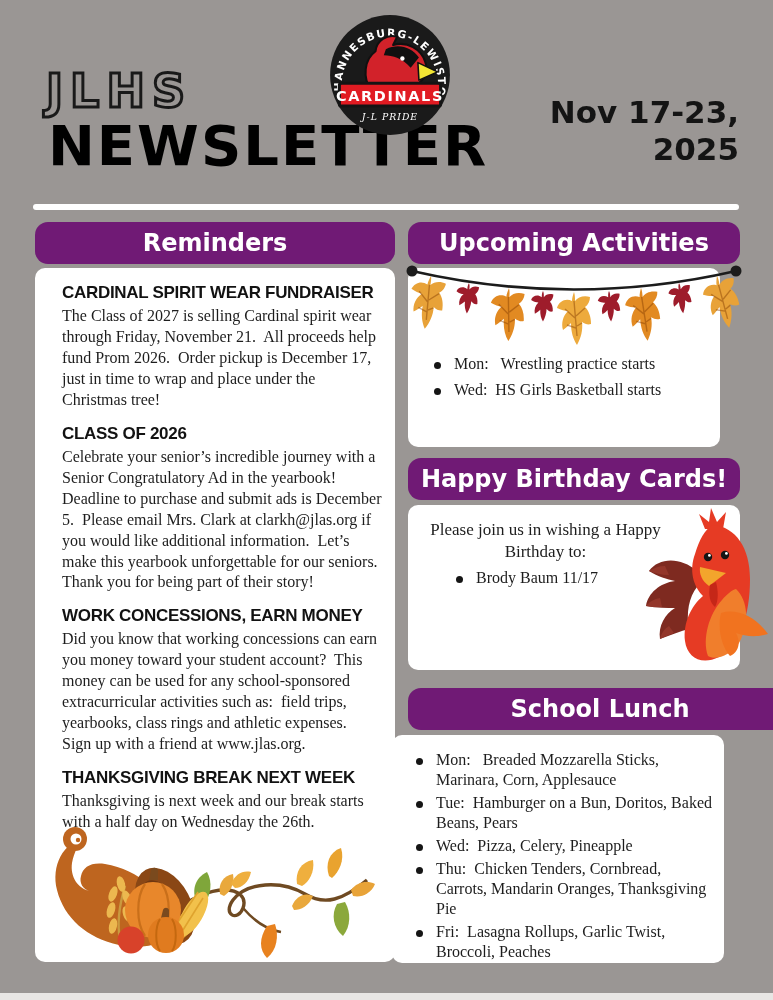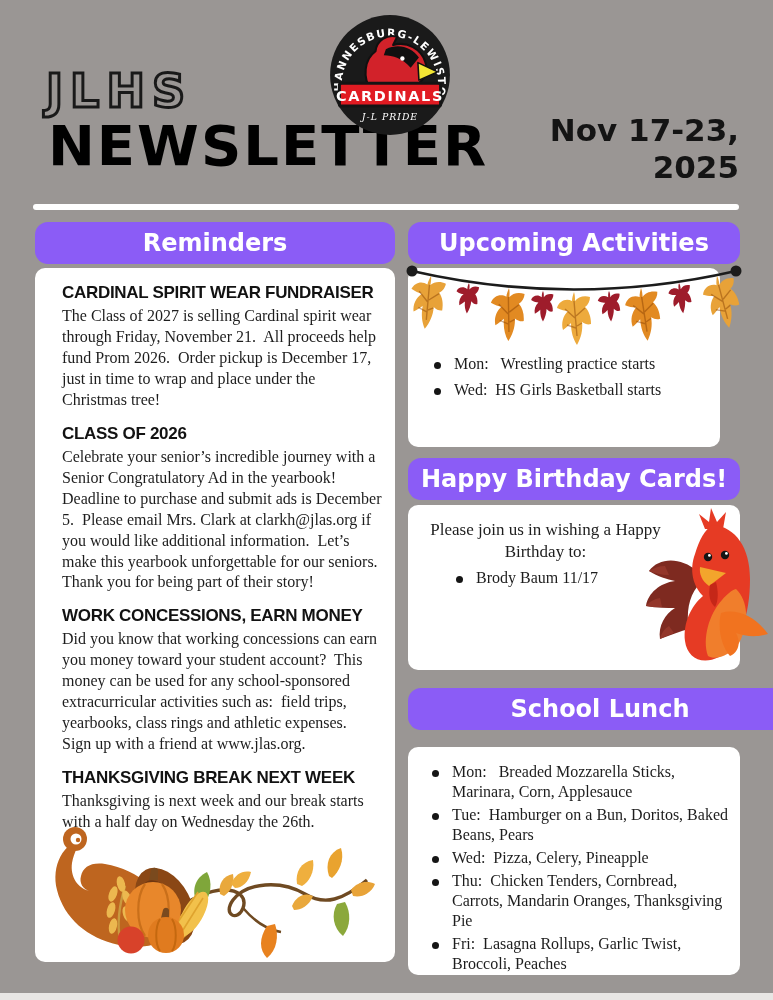--- a/index.html
+++ b/index.html
@@ -14,45 +14,45 @@
     font-family:"DejaVu Sans", sans-serif; font-weight:bold;
     font-size:46px; letter-spacing:7px;
     color:transparent; -webkit-text-stroke:3px #191919;
   }
   .newsletter {
     position:absolute; left:48px; top:113px;
     font-family:"DejaVu Sans", sans-serif; font-weight:bold;
     font-size:56px; letter-spacing:2px; color:#000000;
   }
   .date {
-    position:absolute; right:34px; top:112px; text-align:right;
+    position:absolute; right:34px; top:94px; text-align:right;
     font-family:"DejaVu Sans", sans-serif; font-weight:bold;
     font-size:31px; line-height:1.18; color:#141414;
   }
   .logo { position:absolute; left:328px; top:13px; width:124px; height:124px; }
   .divider { position:absolute; left:33px; top:204px; width:706px; height:6px; background:#ffffff; border-radius:3px; }
   .bottom-strip { position:absolute; left:0; bottom:0; width:100%; height:7px; background:#E8E6E4; }
 
   
   .bar {
-    position:absolute; background:#8b5cf6; border-radius:13px;
+    position:absolute; background:#701a75; border-radius:13px;
     display:flex; align-items:center; justify-content:center;
     color:#fff; font-family:"DejaVu Sans", sans-serif; font-weight:bold; font-size:24px;
   }
   .bar-reminders { left:35px;  top:222px; width:360px; height:42px; }
   .bar-upcoming  { left:408px; top:222px; width:332px; height:42px; }
   .bar-birthday  { left:408px; top:458px; width:332px; height:42px; }
   .bar-lunch     { left:408px; top:688px; width:384px; height:42px; }
 
   
   .card { position:absolute; background:#ffffff; border-radius:10px; }
   .card-reminders { left:35px;  top:268px; width:360px; height:694px; overflow:hidden; }
   .card-upcoming  { left:408px; top:268px; width:312px; height:179px; }
   .card-birthday  { left:408px; top:505px; width:332px; height:165px; }
-  .card-lunch     { left:408px; top:735px; width:332px; height:228px;margin-top:12px; }
+  .card-lunch     { left:392px; top:735px; width:332px; height:228px; }
 
   
   .rem-body { padding:15px 12px 0 27px; }
   .section { margin-bottom:13px; }
   .section h3 {
     margin:0 0 3px 0; font-family:"Liberation Sans", sans-serif;
     font-weight:700; font-size:17px; letter-spacing:-0.3px; color:#121212;
   }
   .section p { margin:0; font-size:16px; line-height:1.31; white-space:pre-wrap; }
   .cornucopia { position:absolute; left:10px; bottom:2px; width:336px; height:142px; }

